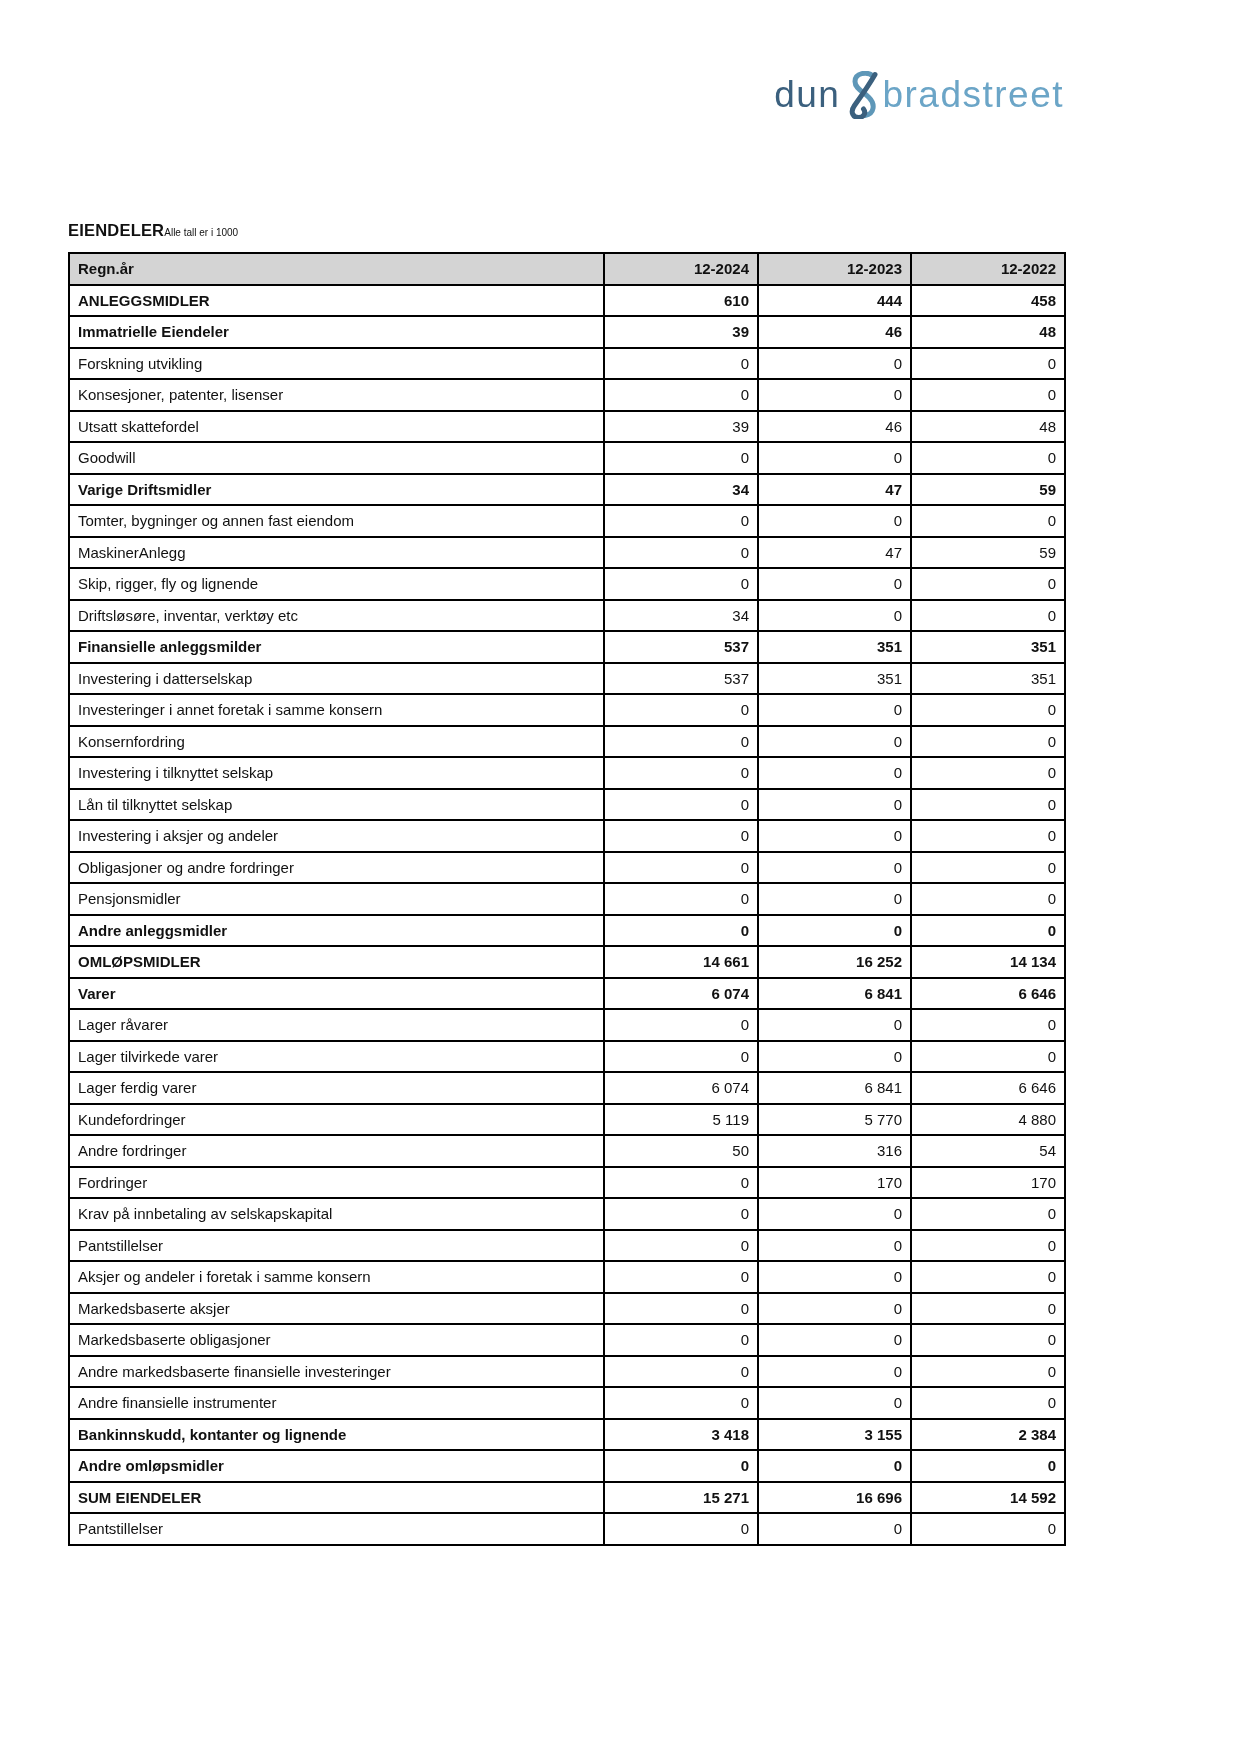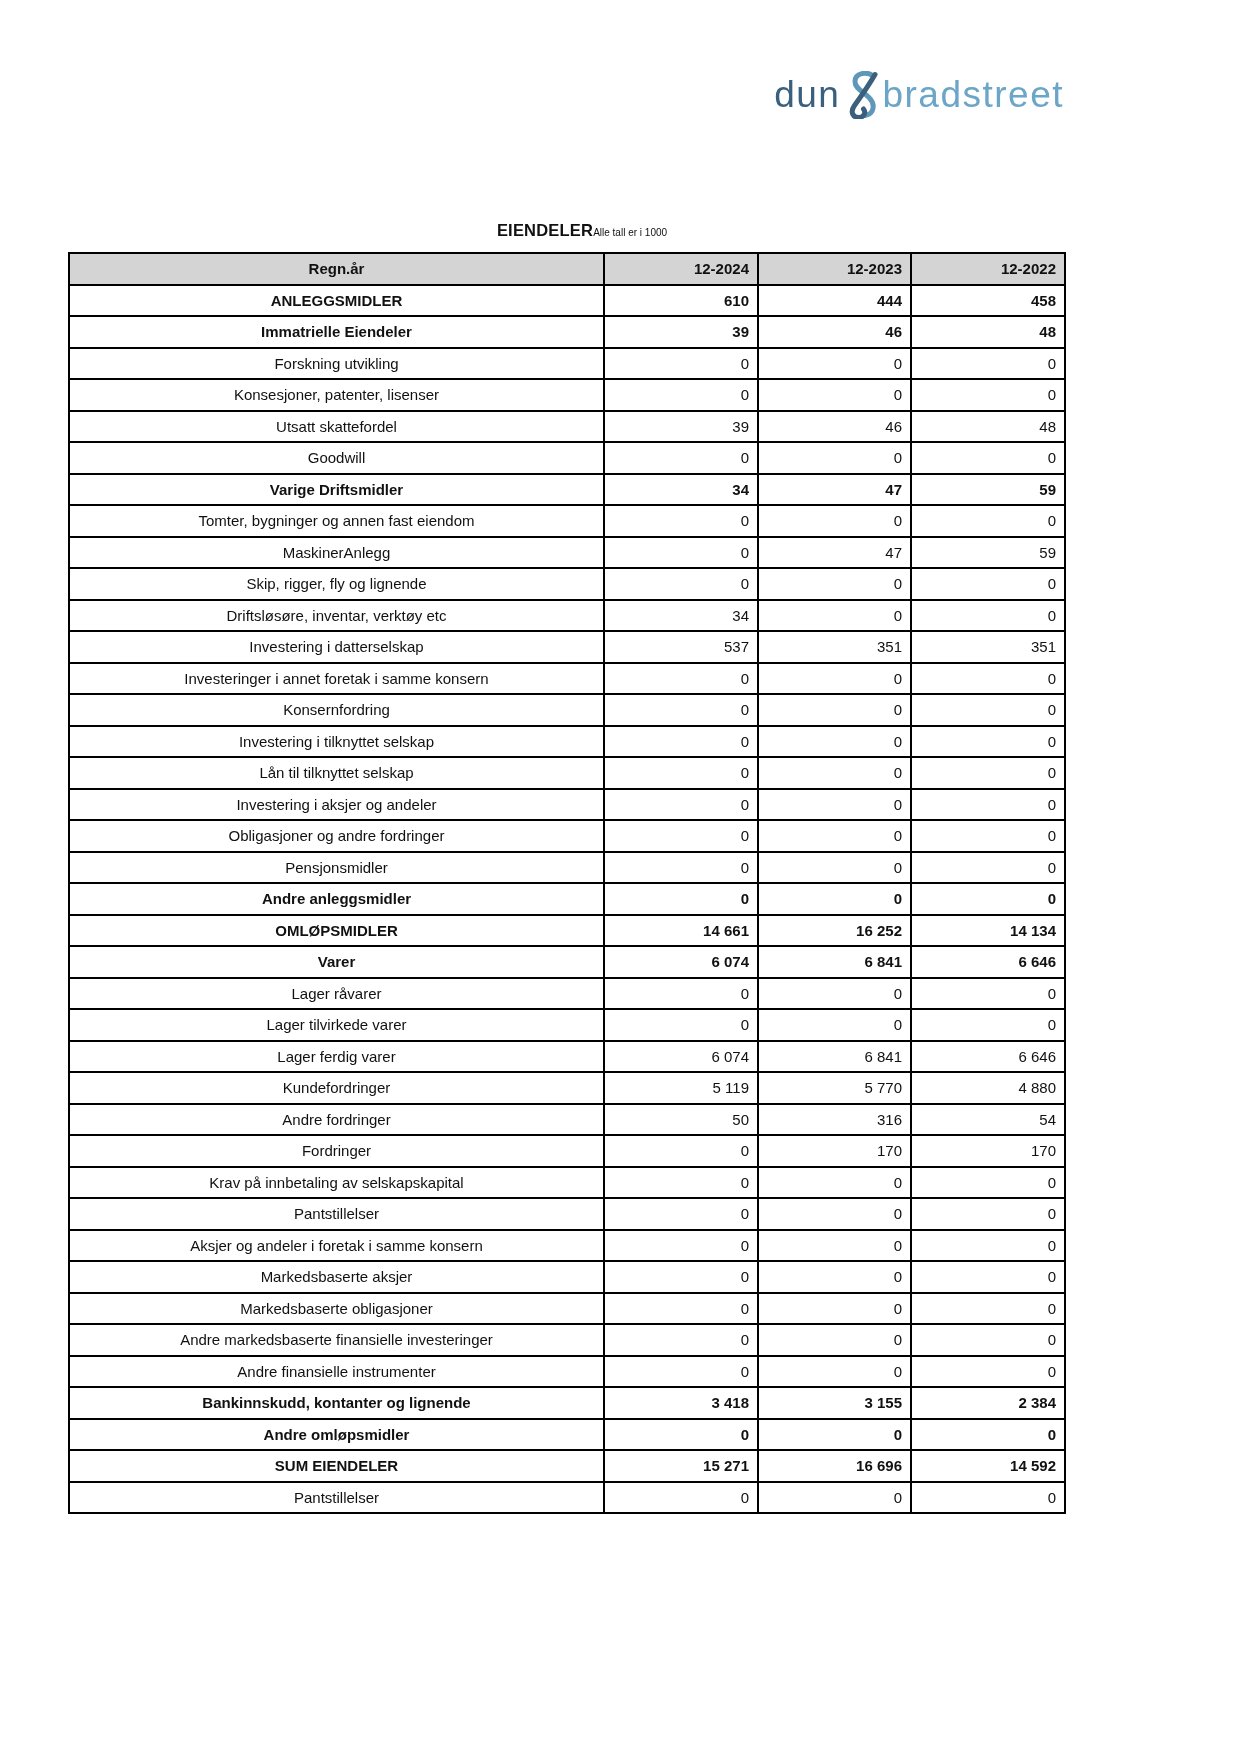--- a/index.html
+++ b/index.html
@@ -38,24 +38,24 @@
     width: 38px;
     height: 48px;
     align-self: center;
     transform: translateY(3px);
   }
 
   
   .heading-line {
     position: absolute;
     top: 221px;
-    left: 84px;
+    left: 68px;
     width: 996px;
     display: flex;
-    justify-content: center;
+    justify-content: flex-start;
     align-items: baseline;
   }
   .section-title {
     font-size: 16.5px;
     font-weight: bold;
     letter-spacing: 0.2px;
   }
   .units-note {
     font-size: 10px;
     font-weight: 400;
@@ -81,21 +81,21 @@
     height: 29.5px;
     padding: 0 8px;
     white-space: nowrap;
     overflow: hidden;
     vertical-align: middle;
   }
   table.assets thead th {
     background: var(--table-header-bg, #D4D4D4);
     font-weight: bold;
   }
-  th.corner-cell, td.label-cell { text-align: center; padding-left: 7px; }
+  th.corner-cell, td.label-cell { text-align: left; padding-left: 7px; }
   th.year-cell, td.value-cell { text-align: right; padding-right: 9px; }
   tr.bold td { font-weight: bold; }
 
   
   .footer-line {
     position: absolute;
     top: 1690px;
     left: 68px;
     width: 996px;
     text-align: center;
@@ -199,20 +199,26 @@
           <td class="value-cell">0</td>
           <td class="value-cell">0</td>
           <td class="value-cell">0</td>
         </tr>
         <tr>
           <td class="label-cell">Driftsløsøre, inventar, verktøy etc</td>
           <td class="value-cell">34</td>
           <td class="value-cell">0</td>
           <td class="value-cell">0</td>
         </tr>
+        <tr class="bold">
+          <td class="label-cell">Finansielle anleggsmilder</td>
+          <td class="value-cell">537</td>
+          <td class="value-cell">351</td>
+          <td class="value-cell">351</td>
+        </tr>
         <tr>
           <td class="label-cell">Investering i datterselskap</td>
           <td class="value-cell">537</td>
           <td class="value-cell">351</td>
           <td class="value-cell">351</td>
         </tr>
         <tr>
           <td class="label-cell">Investeringer i annet foretak i samme konsern</td>
           <td class="value-cell">0</td>
           <td class="value-cell">0</td>

